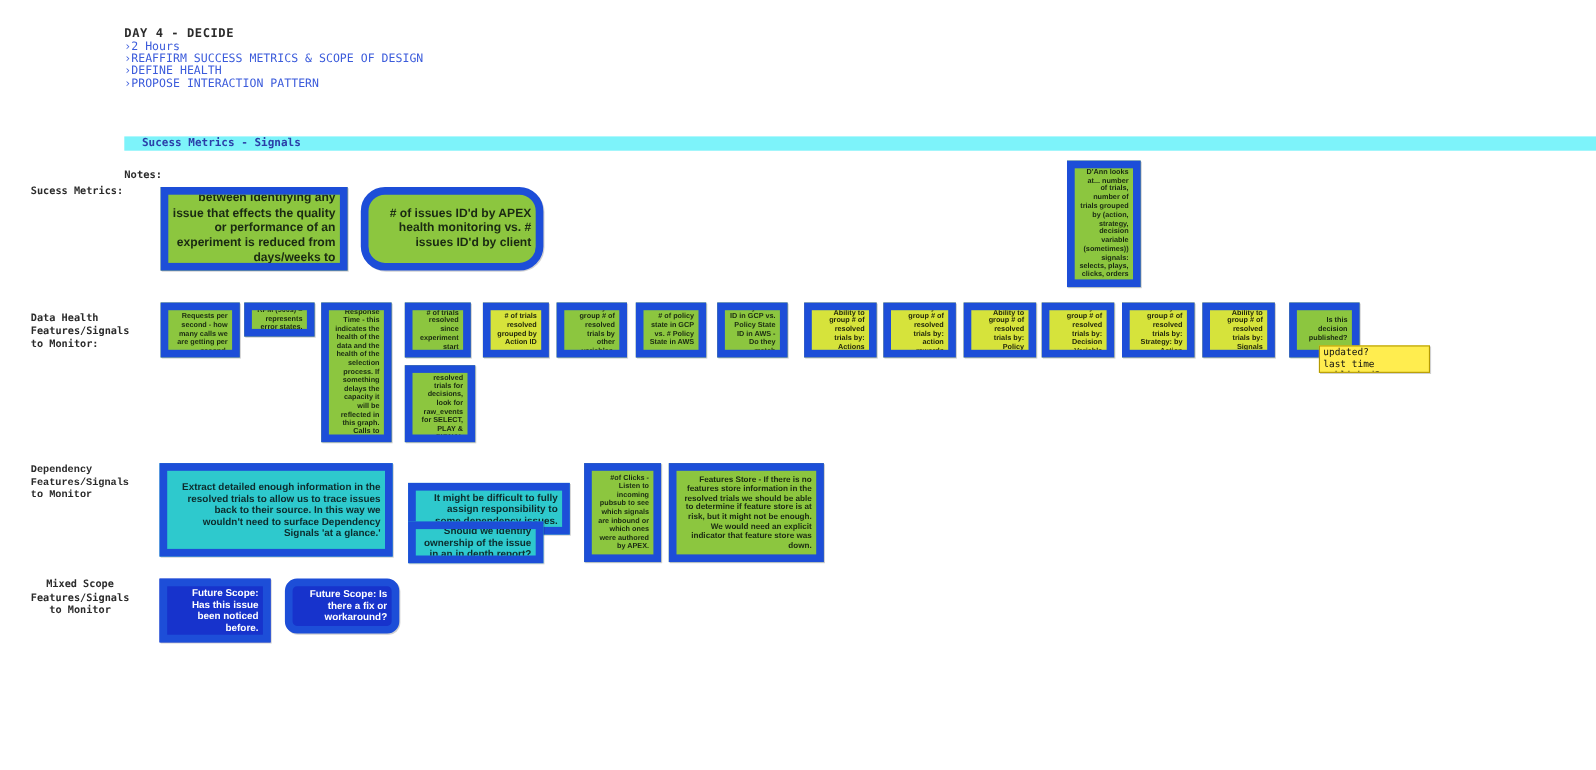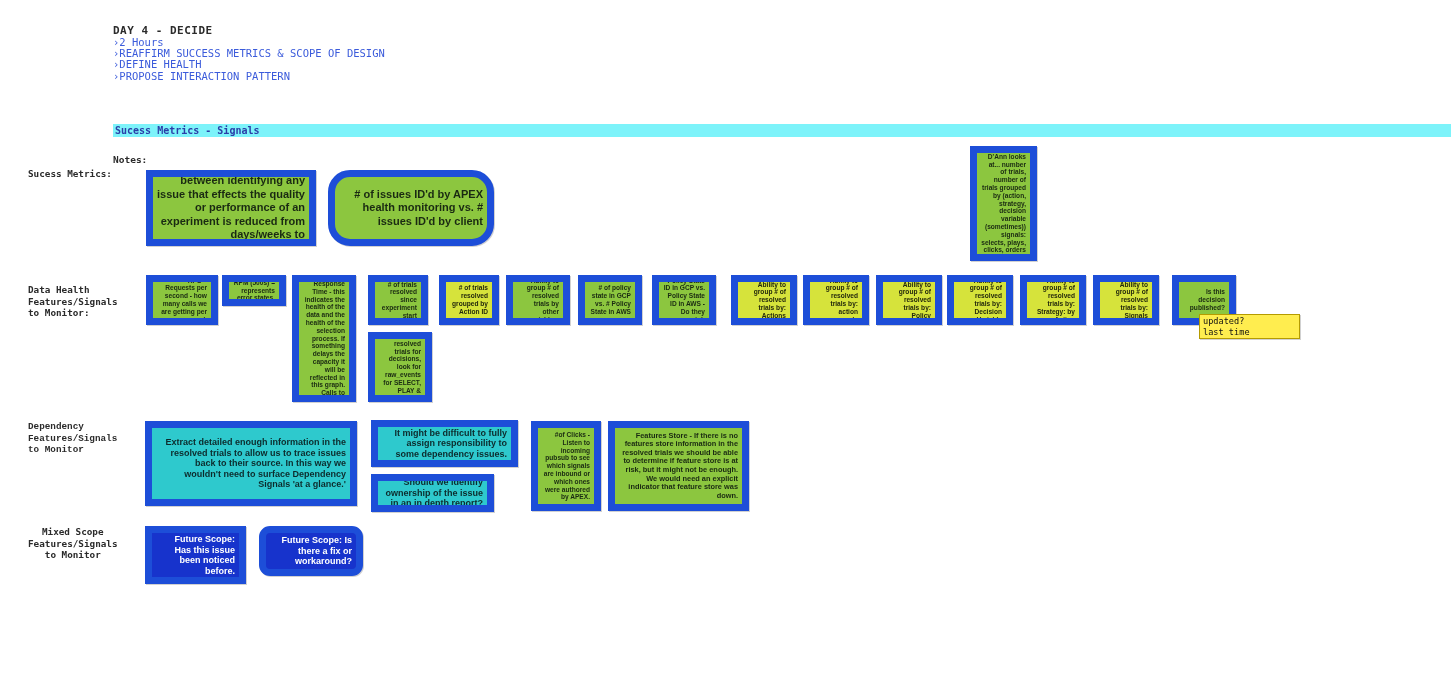--- a/index.html
+++ b/index.html
@@ -25,21 +25,21 @@
   #header .bullet:first-of-type{margin-top:5px;}
 
   
   #banner{
     position:absolute;left:113px;top:124px;width:1338px;height:13px;
     background:#7df3fa;
   }
   #banner span{
     font-family:"DejaVu Sans Mono", monospace;
     font-size:10px;font-weight:bold;color:#2b3ea8;
-    line-height:13px;padding-left:2px;display:block;
+    line-height:13px;padding-left:16px;display:block;
   }
   #notes{
     position:absolute;left:113px;top:154px;
     font-family:"DejaVu Sans Mono", monospace;
     font-size:9.5px;font-weight:bold;color:#2b2b2b;
   }
 
   
   .rowlabel{
     position:absolute;
@@ -163,21 +163,21 @@
   <span class="f75">Is this decision published?</span>
 </div>
 <div class="card sticky" style="left:1199px;top:314px;width:101px;height:25px;padding:1px 3px;">
   <span class="mono" style="font-size:8.6px;line-height:10.5px;white-space:pre-line;text-align:left;">last time updated?
 last time published?</span>
 </div>
 
 <div class="card teal pad" style="left:145px;top:421px;width:212px;height:85px;">
   <span class="f9">Extract detailed enough information in the resolved trials to allow us to trace issues back to their source. In this way we wouldn't need to surface Dependency Signals 'at a glance.'</span>
 </div>
-<div class="card teal pad" style="left:371px;top:420px;width:147px;height:47px;">
+<div class="card teal pad" style="left:371px;top:439px;width:147px;height:47px;">
   <span class="f9">It might be difficult to fully assign responsibility to some dependency issues.</span>
 </div>
 <div class="card teal pad" style="left:371px;top:474px;width:123px;height:38px;">
   <span class="f9">Should we identify ownership of the issue in an in depth report?</span>
 </div>
 <div class="card green pad" style="left:531px;top:421px;width:70px;height:90px;">
   <span class="f75">#of Clicks - Listen to incoming pubsub to see which signals are inbound or which ones were authored by APEX.</span>
 </div>
 <div class="card green pad" style="left:608px;top:421px;width:141px;height:90px;">
   <span class="f8">Features Store - If there is no features store information in the resolved trials we should be able to determine if feature store is at risk, but it might not be enough. We would need an explicit indicator that feature store was down.</span>

